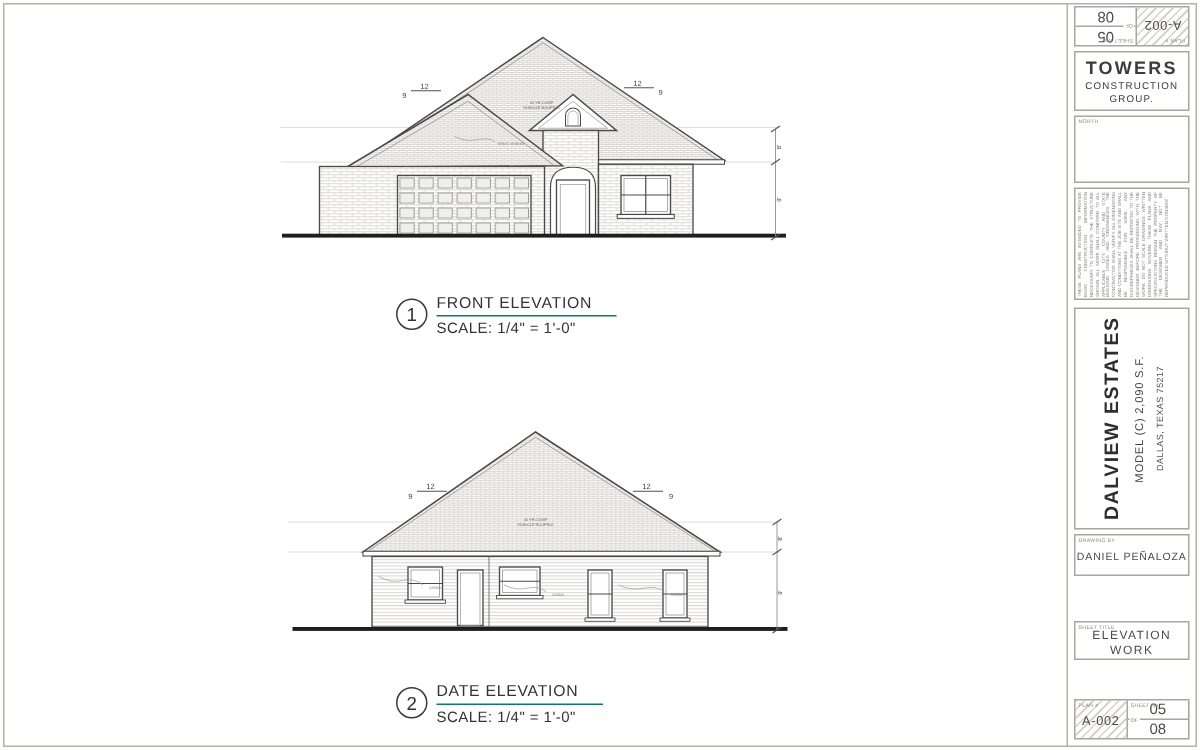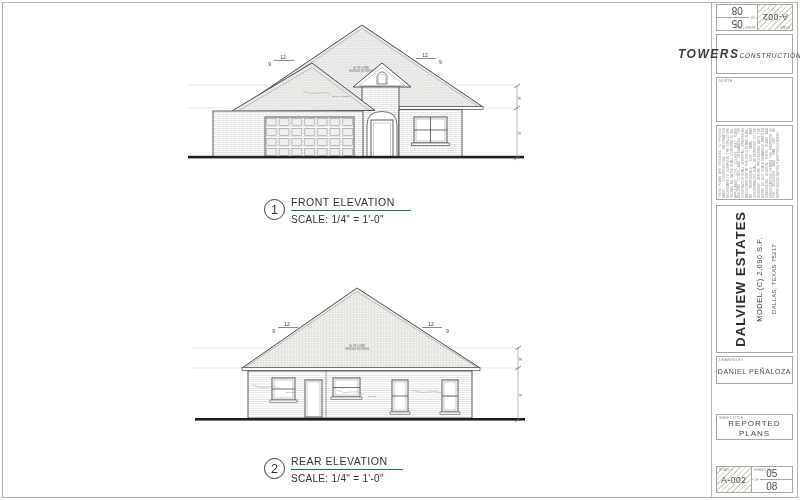--- a/index.html
+++ b/index.html
@@ -11,21 +11,21 @@
   
   .figlabel{position:absolute;display:flex;align-items:flex-start;gap:6px;color:#333;}
   .fignum{width:19px;height:19px;border:1.3px solid #3a3a3a;border-radius:50%;
     display:flex;align-items:center;justify-content:center;font-size:12.5px;margin-top:3px;flex:0 0 auto;}
   .figtitle{font-size:10.5px;letter-spacing:.5px;border-bottom:1px solid #0f766e;padding:0 16px 2px 0;white-space:nowrap;}
   .figscale{font-size:10px;letter-spacing:.3px;margin-top:3px;white-space:nowrap;}
   
   .titleblock{position:absolute;left:714px;top:0;width:83px;height:500px;}
   .tb-box{position:absolute;left:2px;width:77px;border:1px solid #aaa59d;background:#fff;box-sizing:border-box;}
   .microlabel{position:absolute;top:1px;left:2px;font-size:3.5px;color:#8d8a84;letter-spacing:.2px;white-space:nowrap;}
-  .company{display:flex;flex-direction:row;align-items:center;justify-content:center;color:#3c3c3c;font-style:italic;}
+  .company{display:flex;flex-direction:column;align-items:center;justify-content:center;color:#3c3c3c;}
   .co1{font-size:12px;font-weight:bold;letter-spacing:1.5px;}
   .co2{font-size:6.5px;letter-spacing:.8px;margin-top:2px;}
   .disc-rot{position:absolute;left:50%;top:50%;width:70px;height:73px;
     transform:translate(-50%,-50%) rotate(-90deg);font-size:3px;line-height:1.3;
     color:#8a8a8a;text-align:justify;overflow:hidden;}
   .project{display:flex;flex-direction:row;align-items:center;justify-content:center;gap:7px;}
   .vtext{writing-mode:vertical-rl;transform:rotate(180deg);text-align:center;white-space:nowrap;}
   .pname{font-size:13px;font-weight:bold;letter-spacing:1px;color:#2e2e2e;}
   .pmodel{font-size:7.5px;letter-spacing:.5px;color:#444;}
   .paddr{font-size:6px;letter-spacing:.3px;color:#555;}
@@ -209,21 +209,21 @@
         <line x1="325" y1="144" x2="331" y2="140" stroke="#555" stroke-width="0.7"></line>
         <text transform="rotate(-90 331.5 81)" x="331.5" y="81" font-size="4" text-anchor="middle">8'</text>
         <text transform="rotate(-90 331.5 117)" x="331.5" y="117" font-size="4" text-anchor="middle">9'</text>
       </g>
     </g>
   </svg>
 
   <div class="figlabel" style="left:264px;top:455px">
     <div class="fignum">2</div>
     <div>
-      <div class="figtitle">REAR ELEVATION</div>
+      <div class="figtitle">DATE ELEVATION</div>
       <div class="figscale">SCALE:  1/4" = 1'-0"</div>
     </div>
   </div>
 
   <div class="titleblock">
 
     <div class="tb-box" style="top:4px;height:27px;">
       <div class="plan-grid flip">
         <div class="plan-cell">
           <span class="microlabel">PLAN #</span>
@@ -262,21 +262,21 @@
       <div class="vtext paddr">DALLAS, TEXAS 75217</div>
     </div>
 
     <div class="tb-box field" style="top:356px;height:28px;">
       <span class="microlabel">DRAWING BY</span>
       <div class="fv-drawby">DANIEL PEÑALOZA</div>
     </div>
 
     <div class="tb-box field" style="top:386px;height:26px;">
       <span class="microlabel">SHEET TITLE</span>
-      <div class="fv-title">REPORTED PLANS</div>
+      <div class="fv-title">ELEVATION WORK</div>
     </div>
 
     <div class="tb-box field" style="top:414px;height:22px;">
       <span class="microlabel">DATE</span>
       <div class="fv-date">MARCH, 2022</div>
     </div>
 
     <div class="tb-box" style="top:466px;height:27px;">
       <div class="plan-grid">
         <div class="plan-cell">

